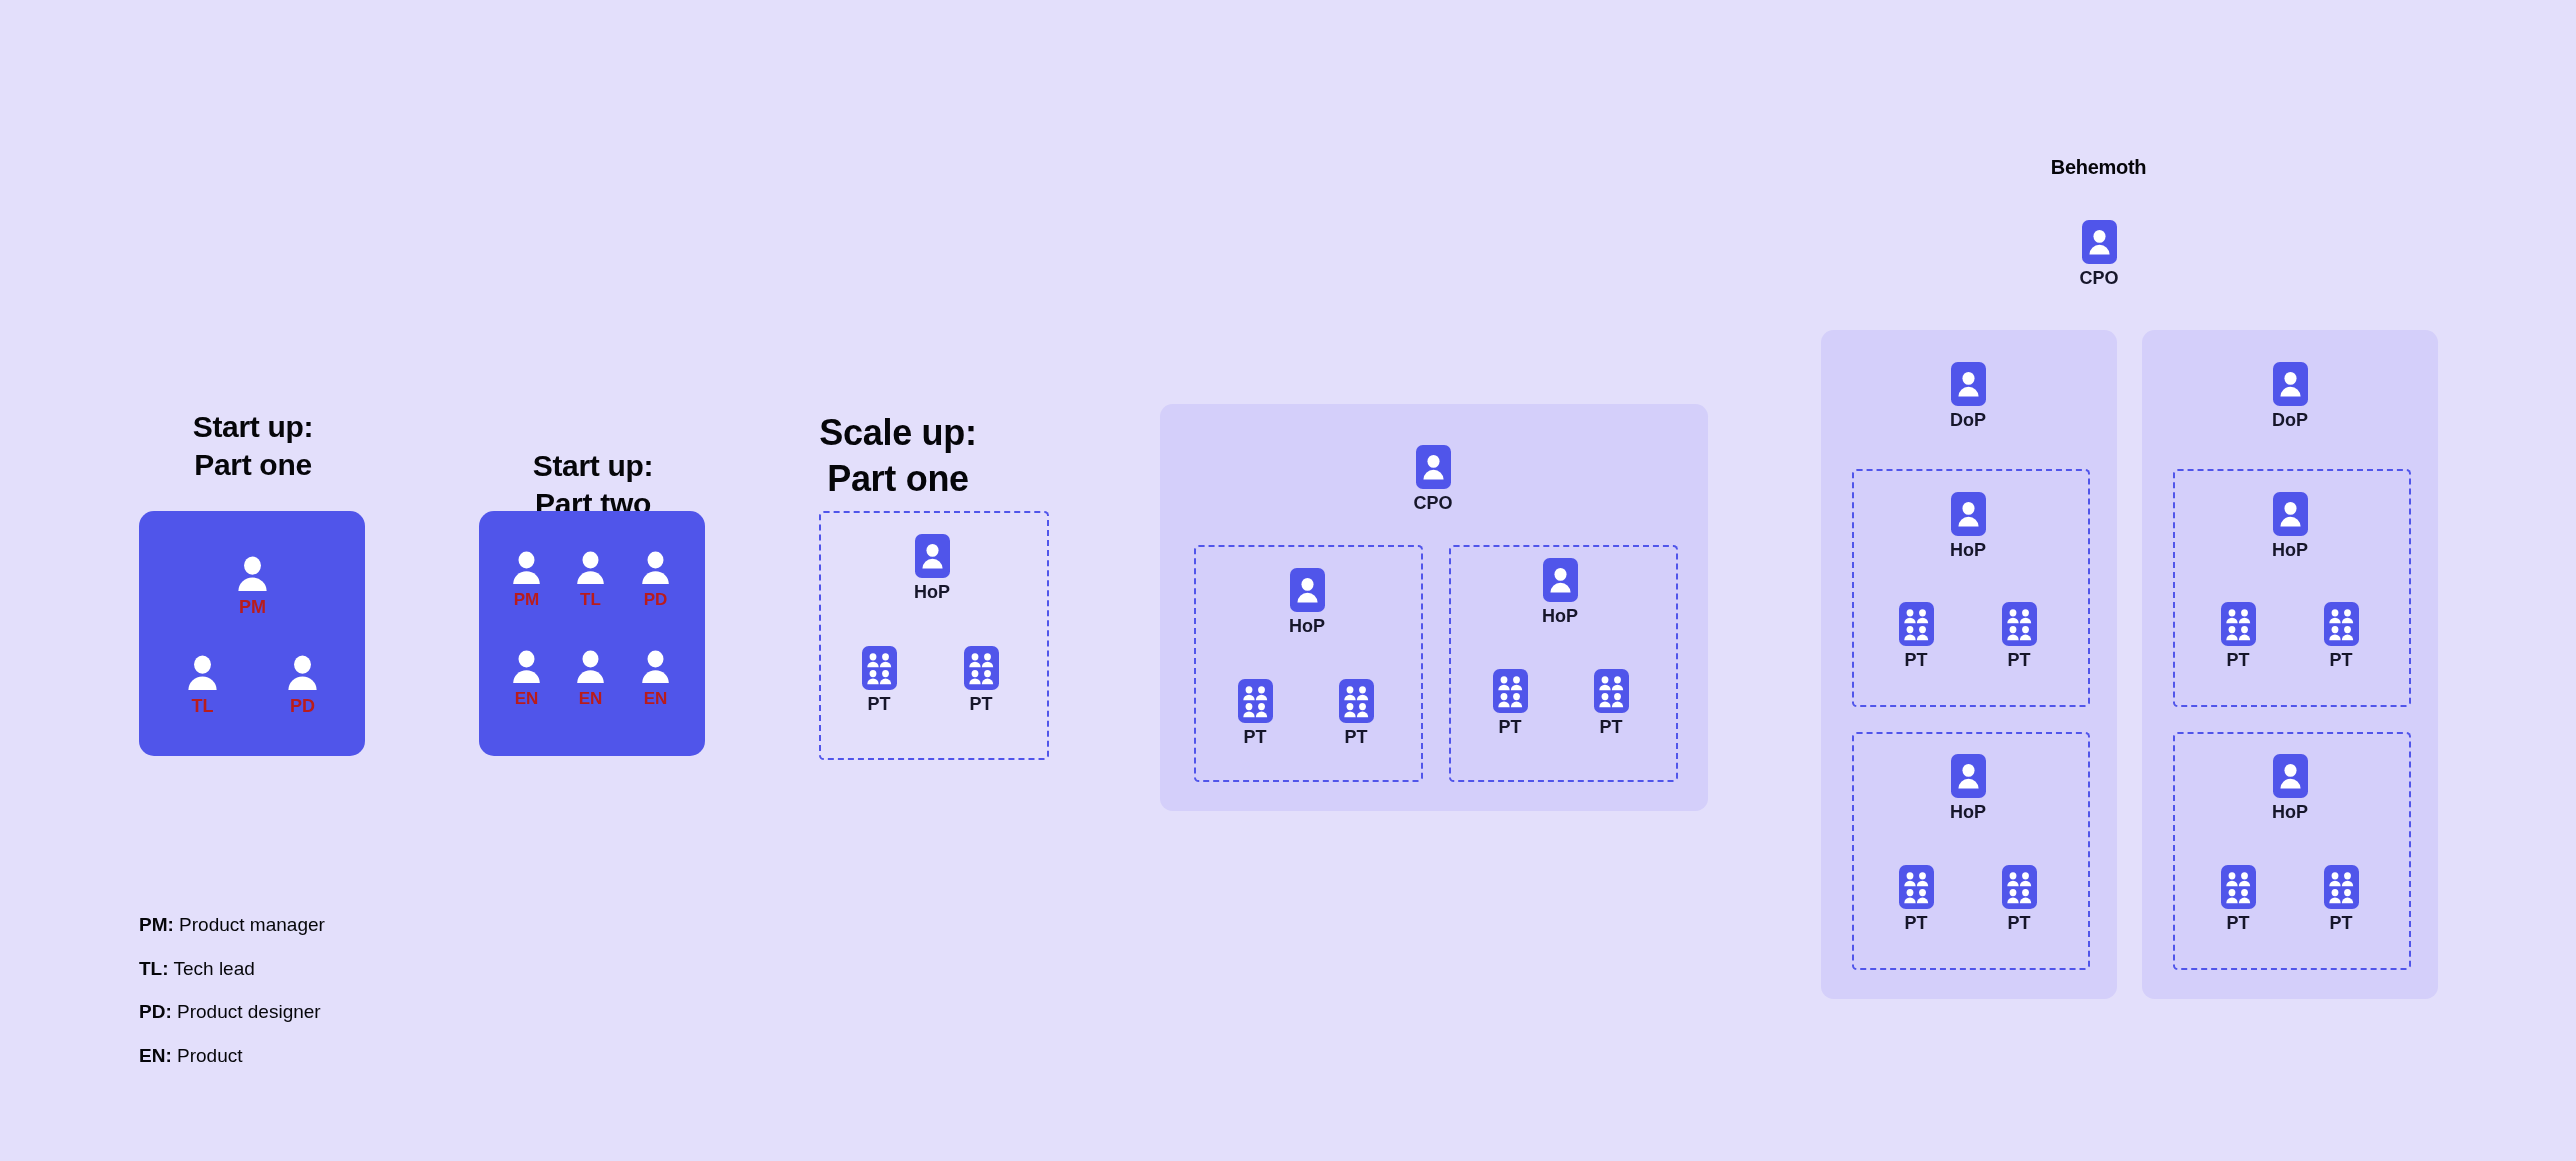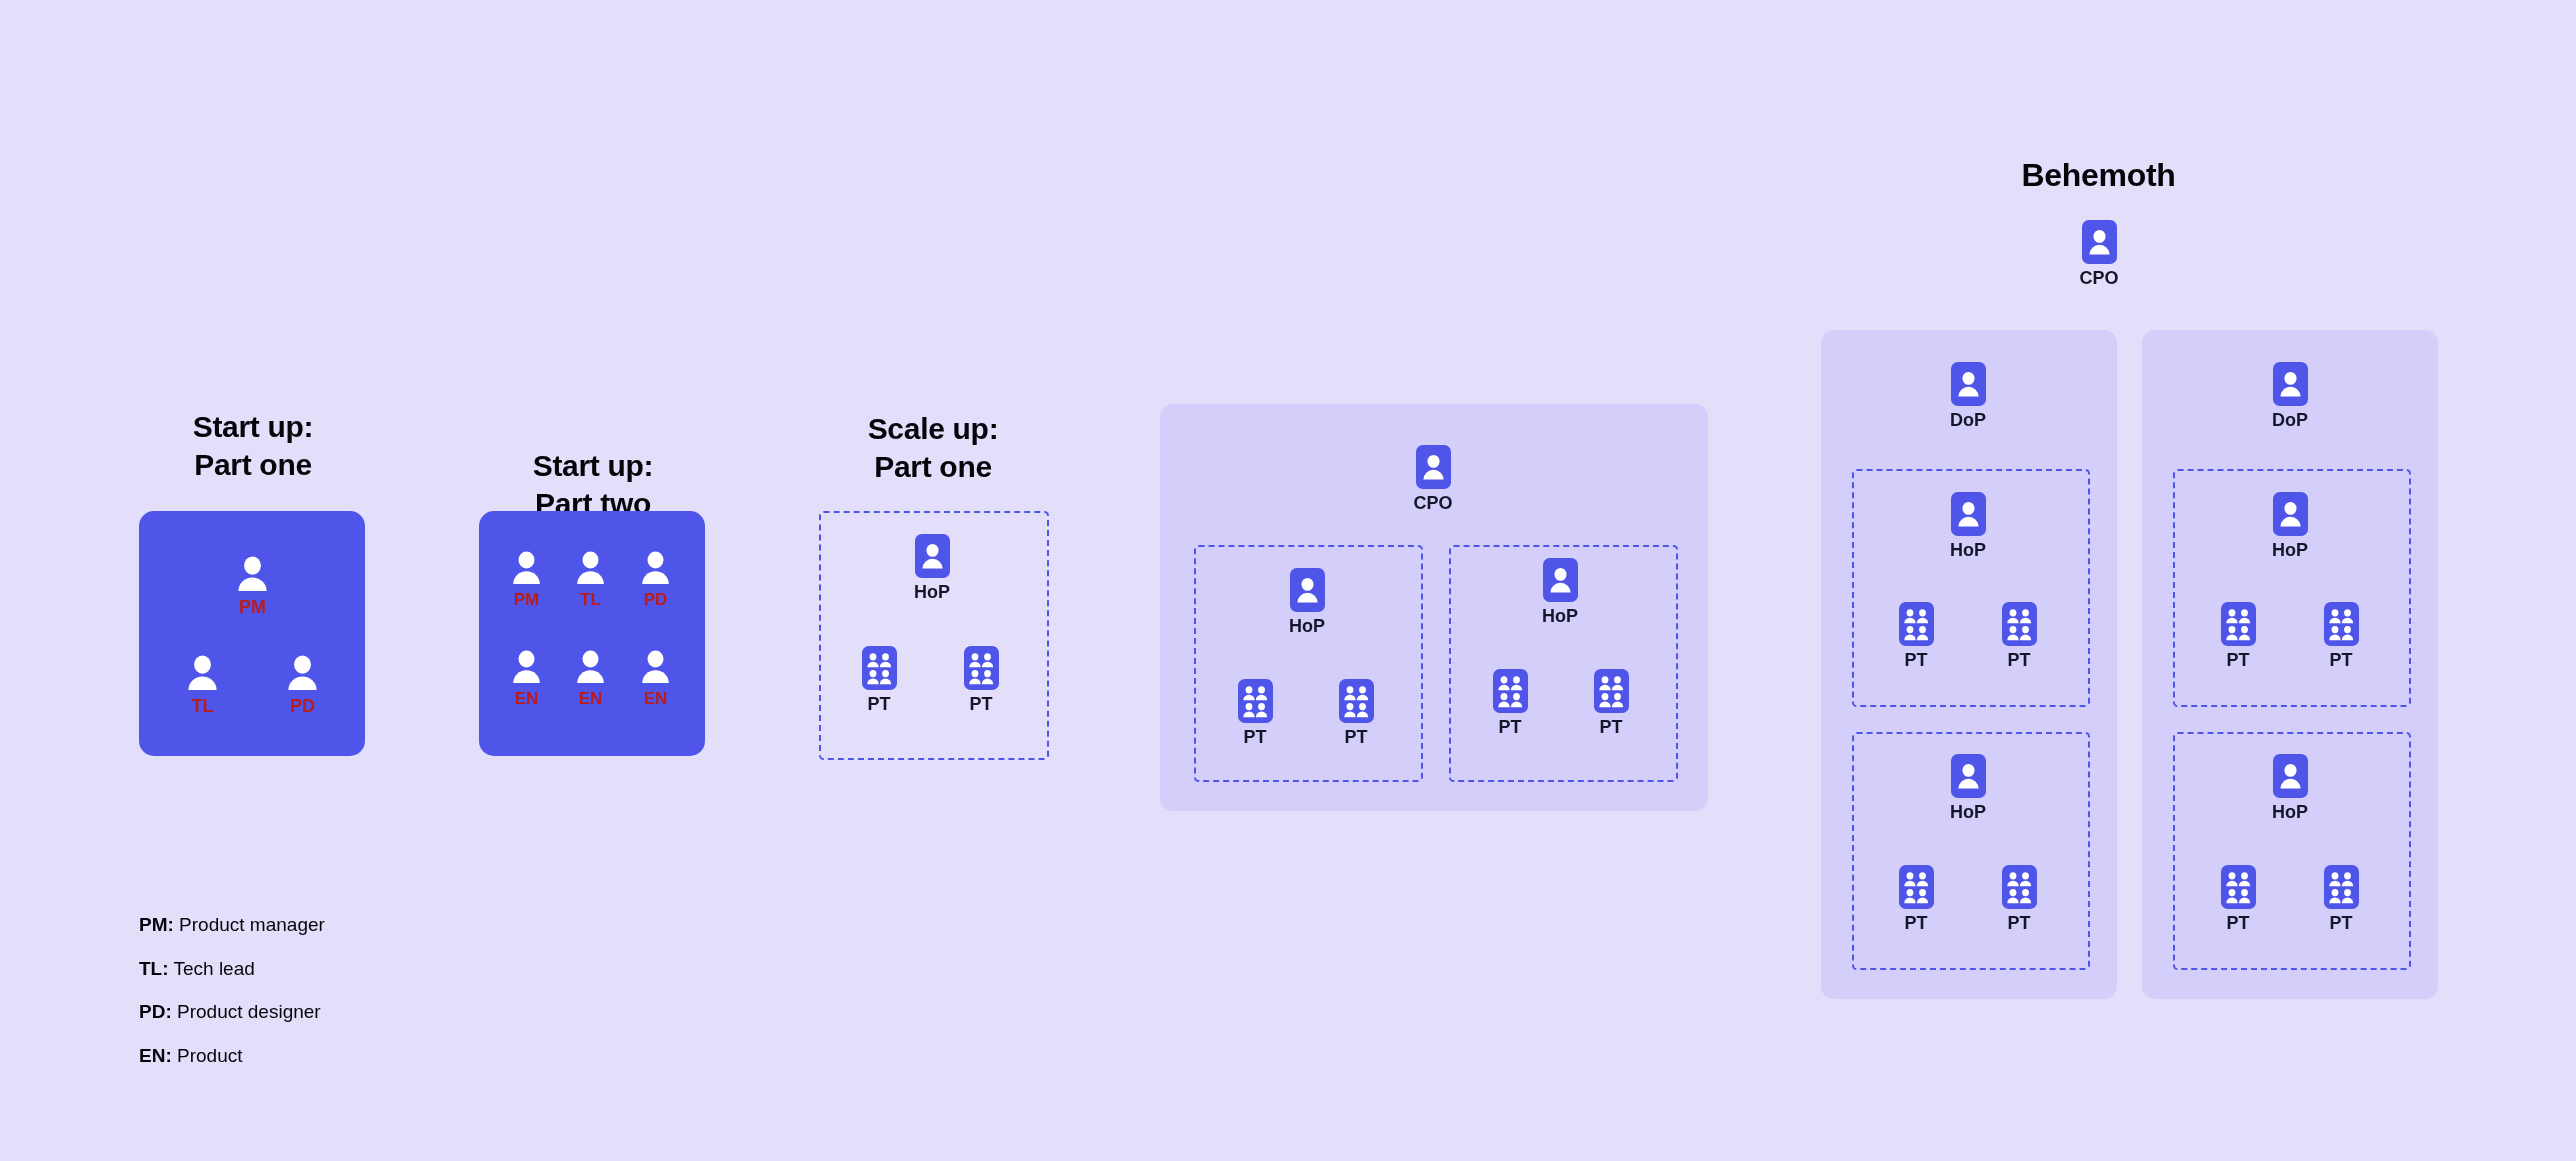--- a/index.html
+++ b/index.html
@@ -197,21 +197,21 @@
   <div class="node on-blue" style="left:630px; top:650px; width:51px;">
     <span class="bare-icon">
       <svg width="33" height="33" viewBox="0 0 62 62" aria-hidden="true">
         <ellipse cx="31" cy="17" rx="15" ry="16" fill="#ffffff"></ellipse>
         <path d="M6 62 a25 24 0 0 1 50 0 z" fill="#ffffff"></path>
       </svg>
     </span>
     <span class="caption" style="font-size:17px;">EN</span>
   </div>
 
-  <div class="section-title" style="left:819px; top:410px; width:228px; font-size:30px;">Scale up:
+  <div class="section-title" style="left:784px; top:410px; width:228px; font-size:36px;">Scale up:
 Part one</div>
 
   <div class="dashed-box" style="left:819px; top:511px; width:226px; height:245px;">
   </div>
 
   <div class="node" style="left:906px; top:534px; width:52px;">
     <span class="tile" style="width:35px; height:44px;">
       <svg width="25" height="30" viewBox="0 0 62 62" aria-hidden="true">
         <ellipse cx="31" cy="17" rx="15" ry="16" fill="#ffffff"></ellipse>
         <path d="M6 62 a25 24 0 0 1 50 0 z" fill="#ffffff"></path>
@@ -361,21 +361,21 @@
           <ellipse cx="28" cy="76" rx="12" ry="13"></ellipse>
           <path d="M8 113 a20 20 0 0 1 40 0 z"></path>
           <ellipse cx="72" cy="76" rx="12" ry="13"></ellipse>
           <path d="M52 113 a20 20 0 0 1 40 0 z"></path>
         </g>
       </svg>
     </span>
     <span class="caption" style="font-size:18px;">PT</span>
   </div>
 
-  <div class="section-title" style="left:1939px; top:155px; width:319px; font-size:32px;text-align:center;">Behemoth</div>
+  <div class="section-title" style="left:1939px; top:155px; width:319px; font-size:20px;text-align:center;">Behemoth</div>
 
   <div class="node" style="left:2073px; top:220px; width:52px;">
     <span class="tile" style="width:35px; height:44px;">
       <svg width="25" height="30" viewBox="0 0 62 62" aria-hidden="true">
         <ellipse cx="31" cy="17" rx="15" ry="16" fill="#ffffff"></ellipse>
         <path d="M6 62 a25 24 0 0 1 50 0 z" fill="#ffffff"></path>
       </svg>
     </span>
     <span class="caption" style="font-size:18px;">CPO</span>
   </div>

